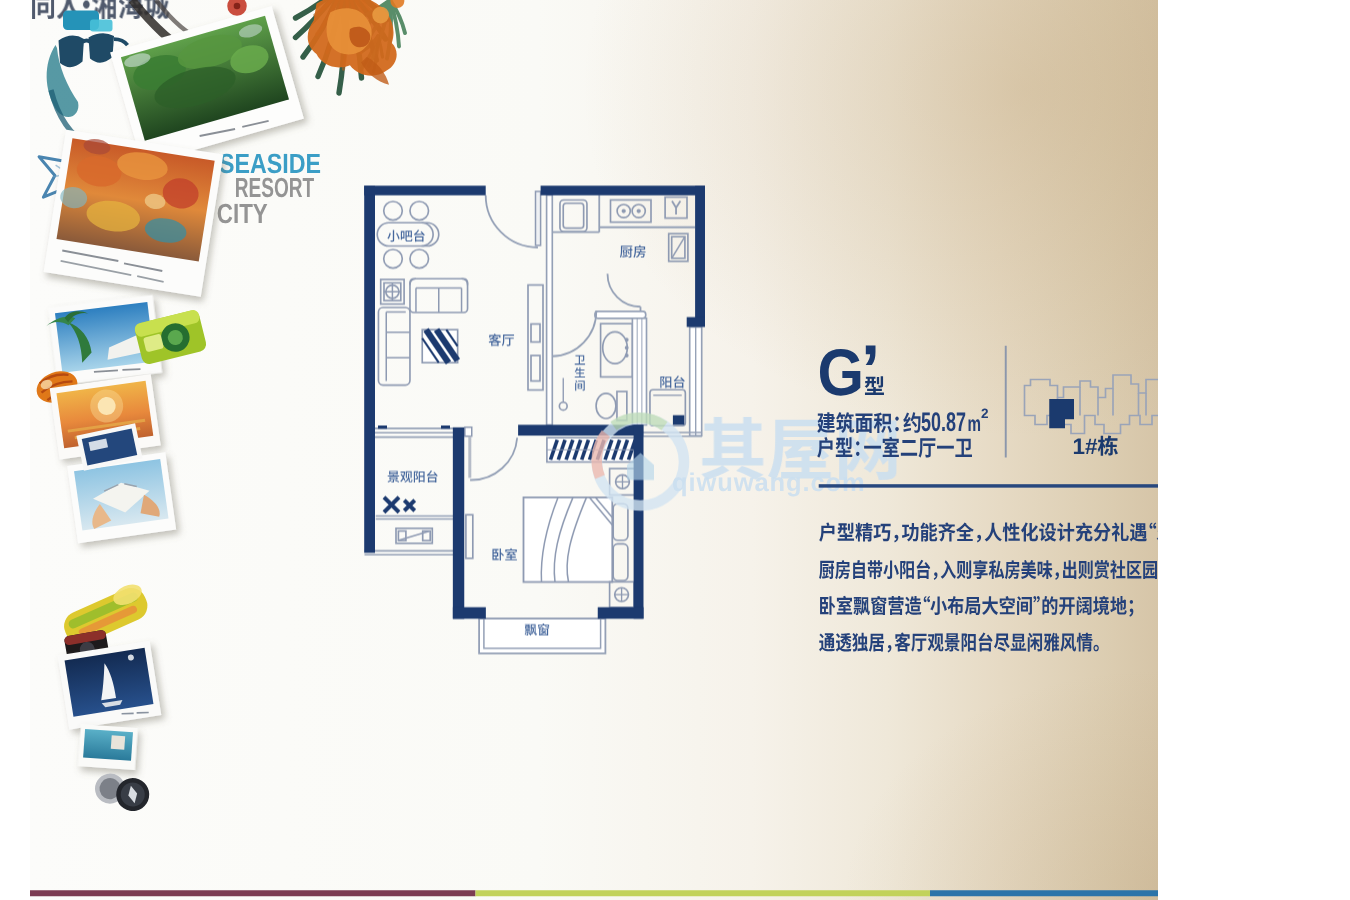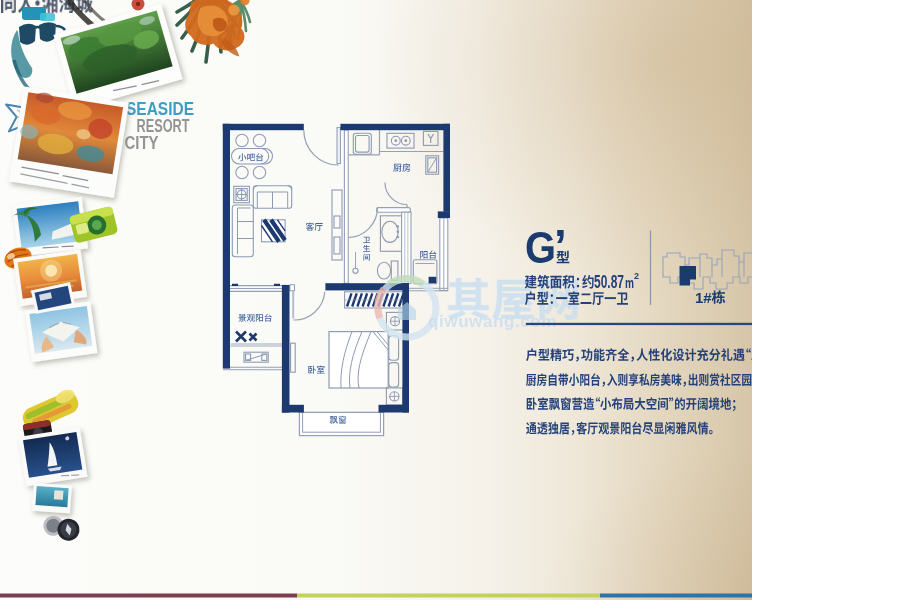--- a/index.html
+++ b/index.html
@@ -1,20 +1,20 @@
 <!DOCTYPE html>
 <html><head><meta charset="utf-8">
 <style>
 html,body{margin:0;padding:0;}
 #stage{position:relative;width:752px;height:600px;overflow:hidden;
 background:
 radial-gradient(ellipse 420px 330px at 88% 10%, rgba(186,155,108,0.30), rgba(186,155,108,0) 70%),
 radial-gradient(ellipse 300px 220px at 100% 100%, rgba(180,150,105,0.22), rgba(180,150,105,0) 70%),
 linear-gradient(90deg, #fcfcfa 0%, #fafaf6 45%, #f6f2ea 64%, #efe8d9 76%, #e6dac4 86%, #dbccb0 96%, #d6c5a8 100%);
-font-family:"Liberation Sans", sans-serif;}
+font-family:"Liberation Sans", sans-serif;margin-left:20px;}
 </style></head>
 <body>
 <div id="stage">
 <svg width="900" height="600" viewBox="0 0 900 600">
 <defs>
 <filter id="blur4" x="-40%" y="-40%" width="180%" height="180%">
           <feGaussianBlur stdDeviation="4"></feGaussianBlur>
         </filter>
 <filter id="blur5" x="-40%" y="-40%" width="180%" height="180%">
           <feGaussianBlur stdDeviation="5"></feGaussianBlur>

